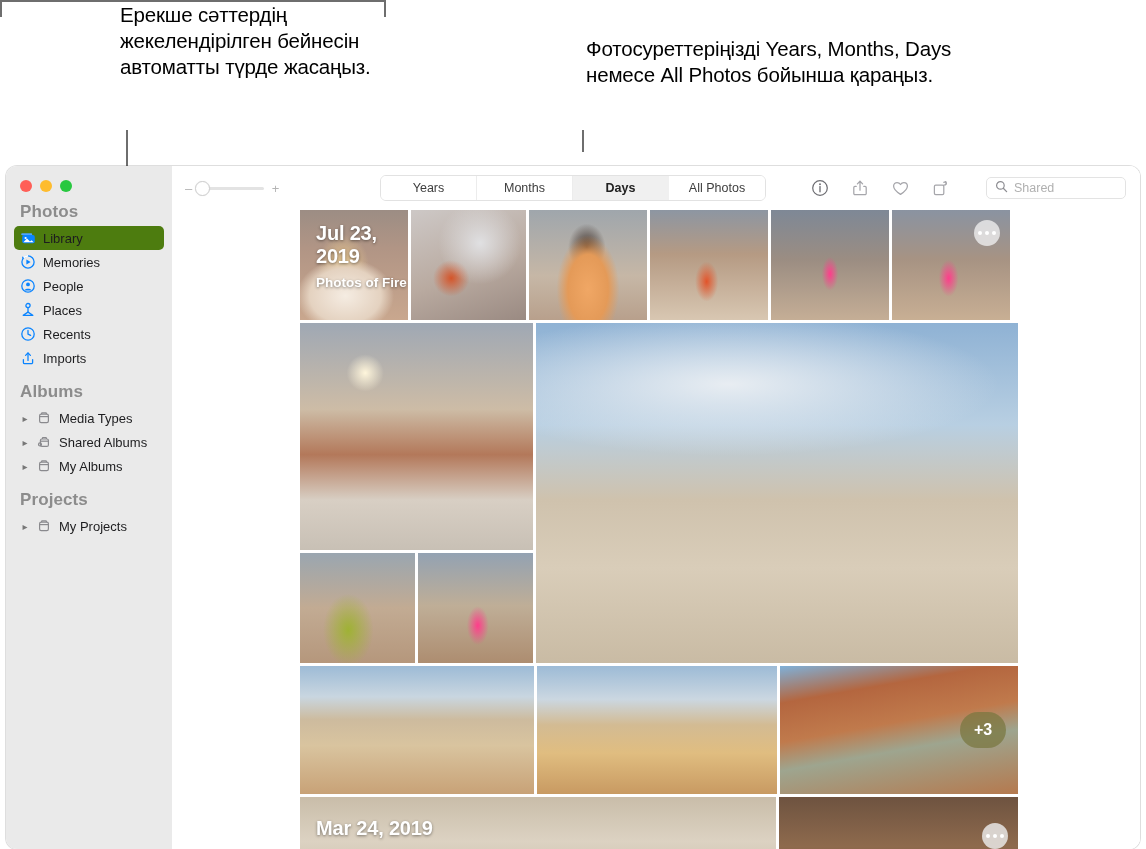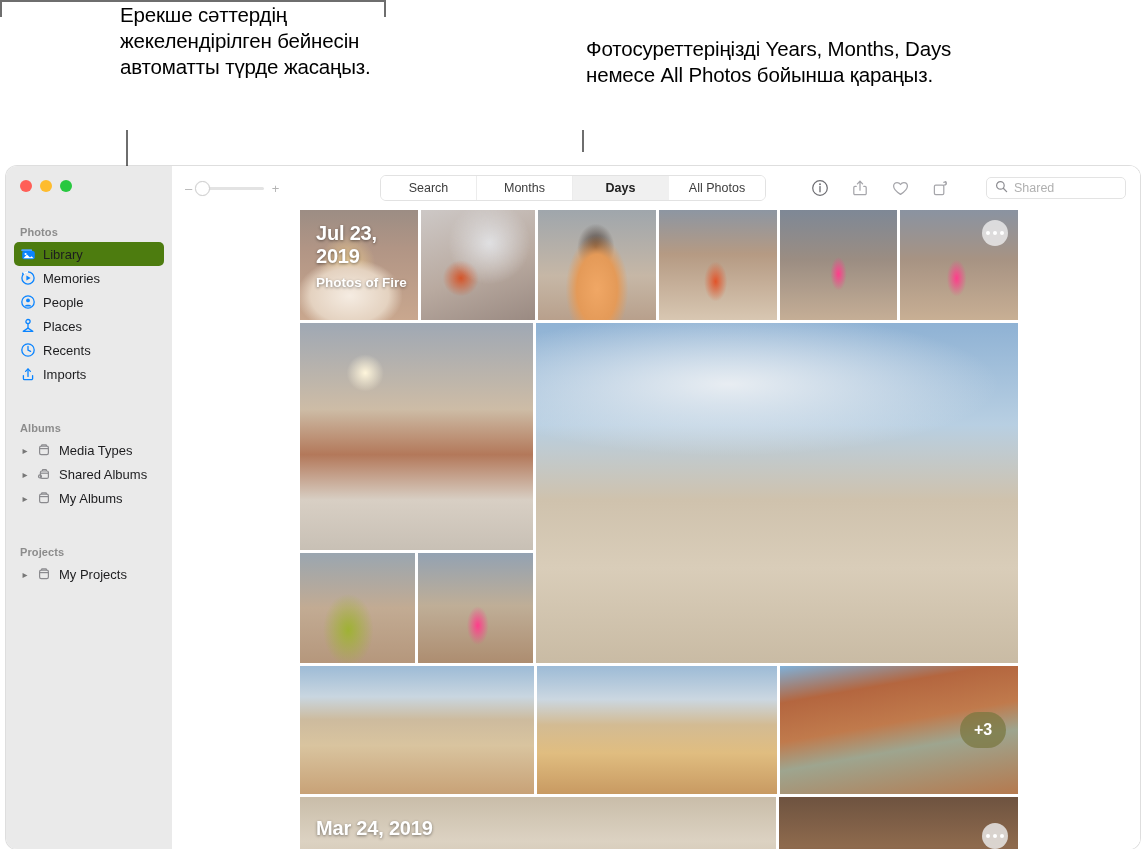--- a/index.html
+++ b/index.html
@@ -63,25 +63,25 @@
     display:flex; gap:8px;
     padding:14px 0 0 14px;
     height:24px; box-sizing:border-box;
   }
   .tl{width:12px;height:12px;border-radius:50%;}
   .tl.red{background:#ff5f57;}
   .tl.yellow{background:#febc2e;}
   .tl.green{background:#28c840;}
 
   .side-header{
-    font-size:11px;
+    font-size:17px;
     font-weight:bold;
     color:#8c8c8c;
     padding:0 0 0 14px;
-    margin-top:36px;
+    margin-top:12px;
     margin-bottom:4px;
     letter-spacing:0.1px;
   }
   #sidebar .side-header:first-of-type{margin-top:26px;}
 
   .side-item{
     display:flex; align-items:center;
     height:24px;
     margin:0 8px;
     padding-left:6px;
@@ -420,21 +420,21 @@
 
       <div id="zoom-slider">
         <span class="minus">–</span>
         <span class="track">
           <span class="knob"></span>
         </span>
         <span class="plus">+</span>
       </div>
 
       <div id="segmented">
-        <div class="seg">Search</div>
+        <div class="seg">Years</div>
         <div class="seg">Months</div>
         <div class="seg active">Days</div>
         <div class="seg">All Photos</div>
       </div>
 
       <div id="tool-icons">
         <div class="tbtn">
           <svg width="18" height="18" viewBox="0 0 18 18">
             <circle cx="9" cy="9" r="7.3" fill="none" stroke="#6e6e73" stroke-width="1.25"></circle>
             <circle cx="9" cy="5.3" r="0.95" fill="#6e6e73"></circle>
@@ -470,21 +470,21 @@
           </svg>
         </span>
         <span class="ph">Shared</span>
       </div>
     </div>
 
     <div id="grid-wrap">
       <div id="grid">
 
         <div class="row">
-          <div class="ph-cell p1" style="width:118px;height:110px">
+          <div class="ph-cell p1" style="width:108px;height:110px">
             <div class="date-overlay">
               <div class="d-main">Jul 23, 2019</div>
               <div class="d-sub">Photos of Fire</div>
             </div>
           </div>
           <div class="ph-cell p2" style="width:115px;height:110px"></div>
           <div class="ph-cell p3" style="width:118px;height:110px"></div>
           <div class="ph-cell p4" style="width:118px;height:110px"></div>
           <div class="ph-cell p5" style="width:118px;height:110px"></div>
           <div class="ph-cell p6" style="width:118px;height:110px">

